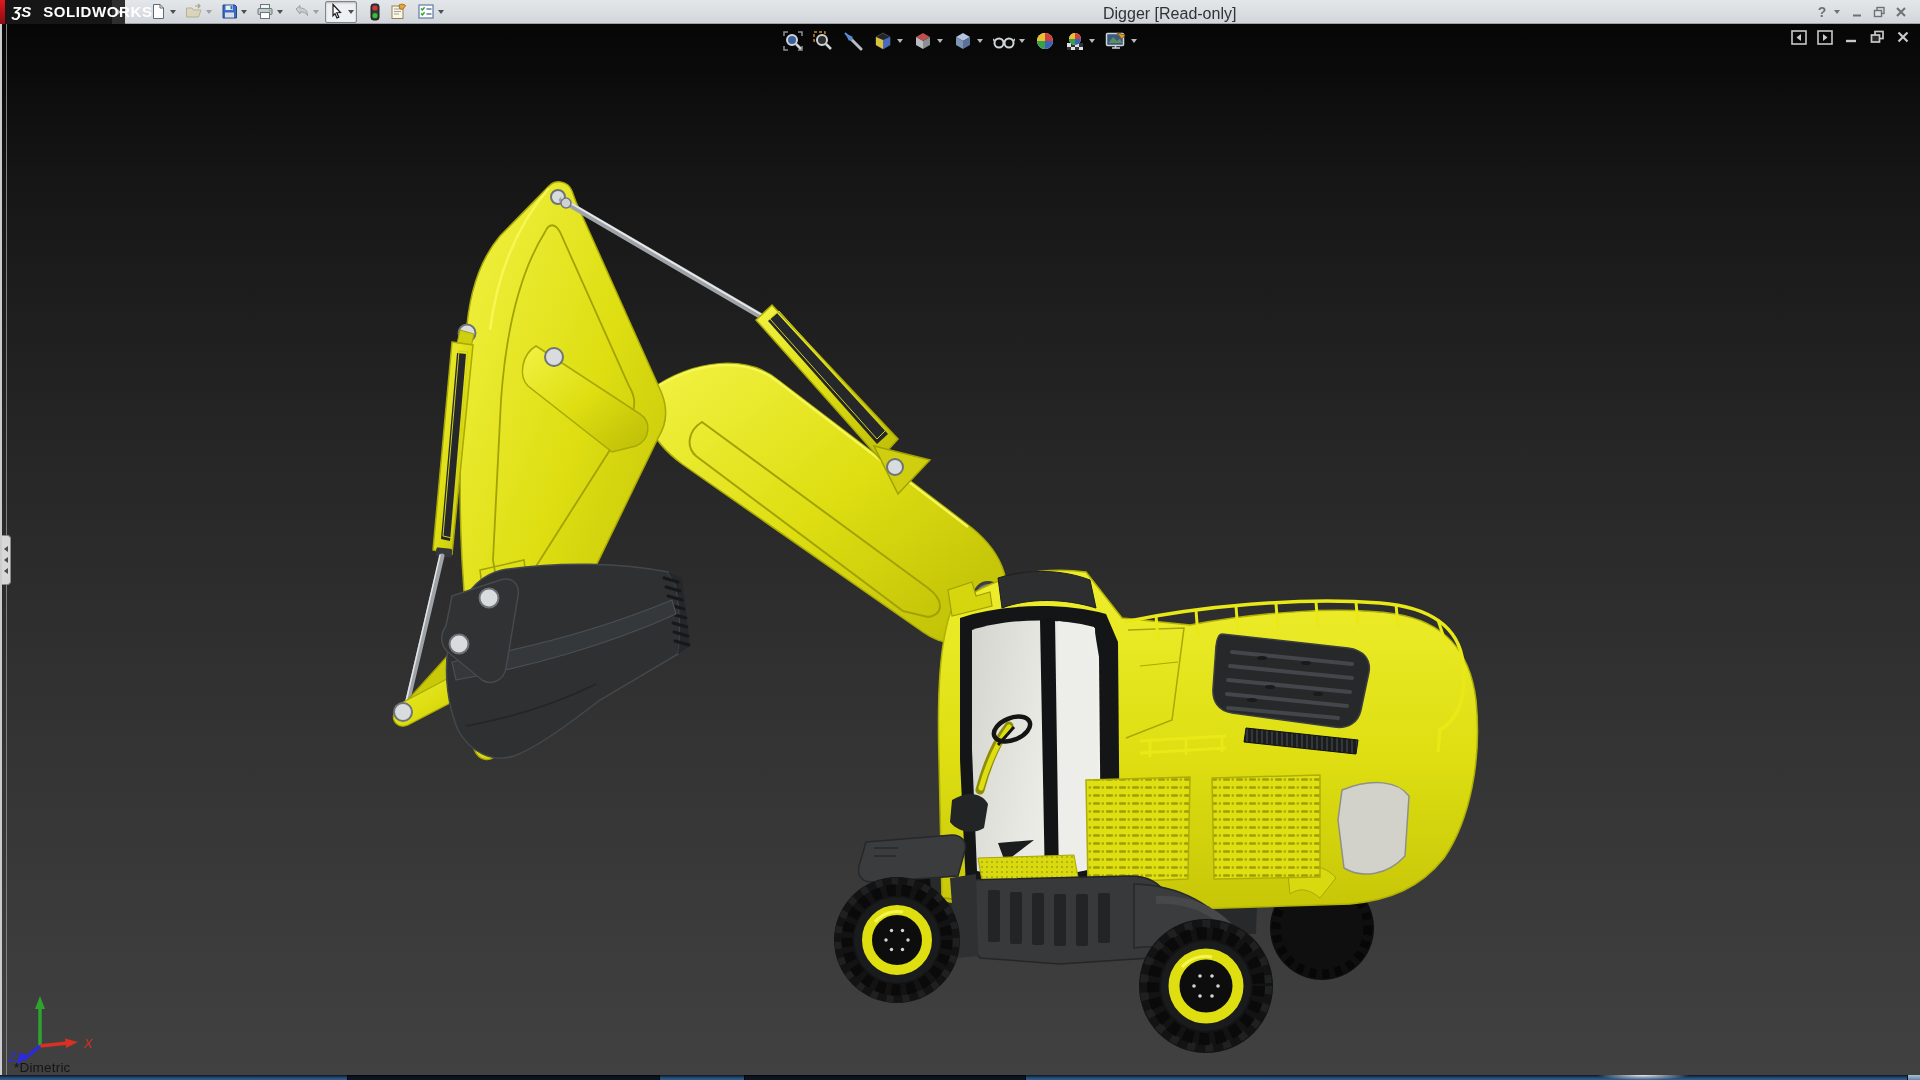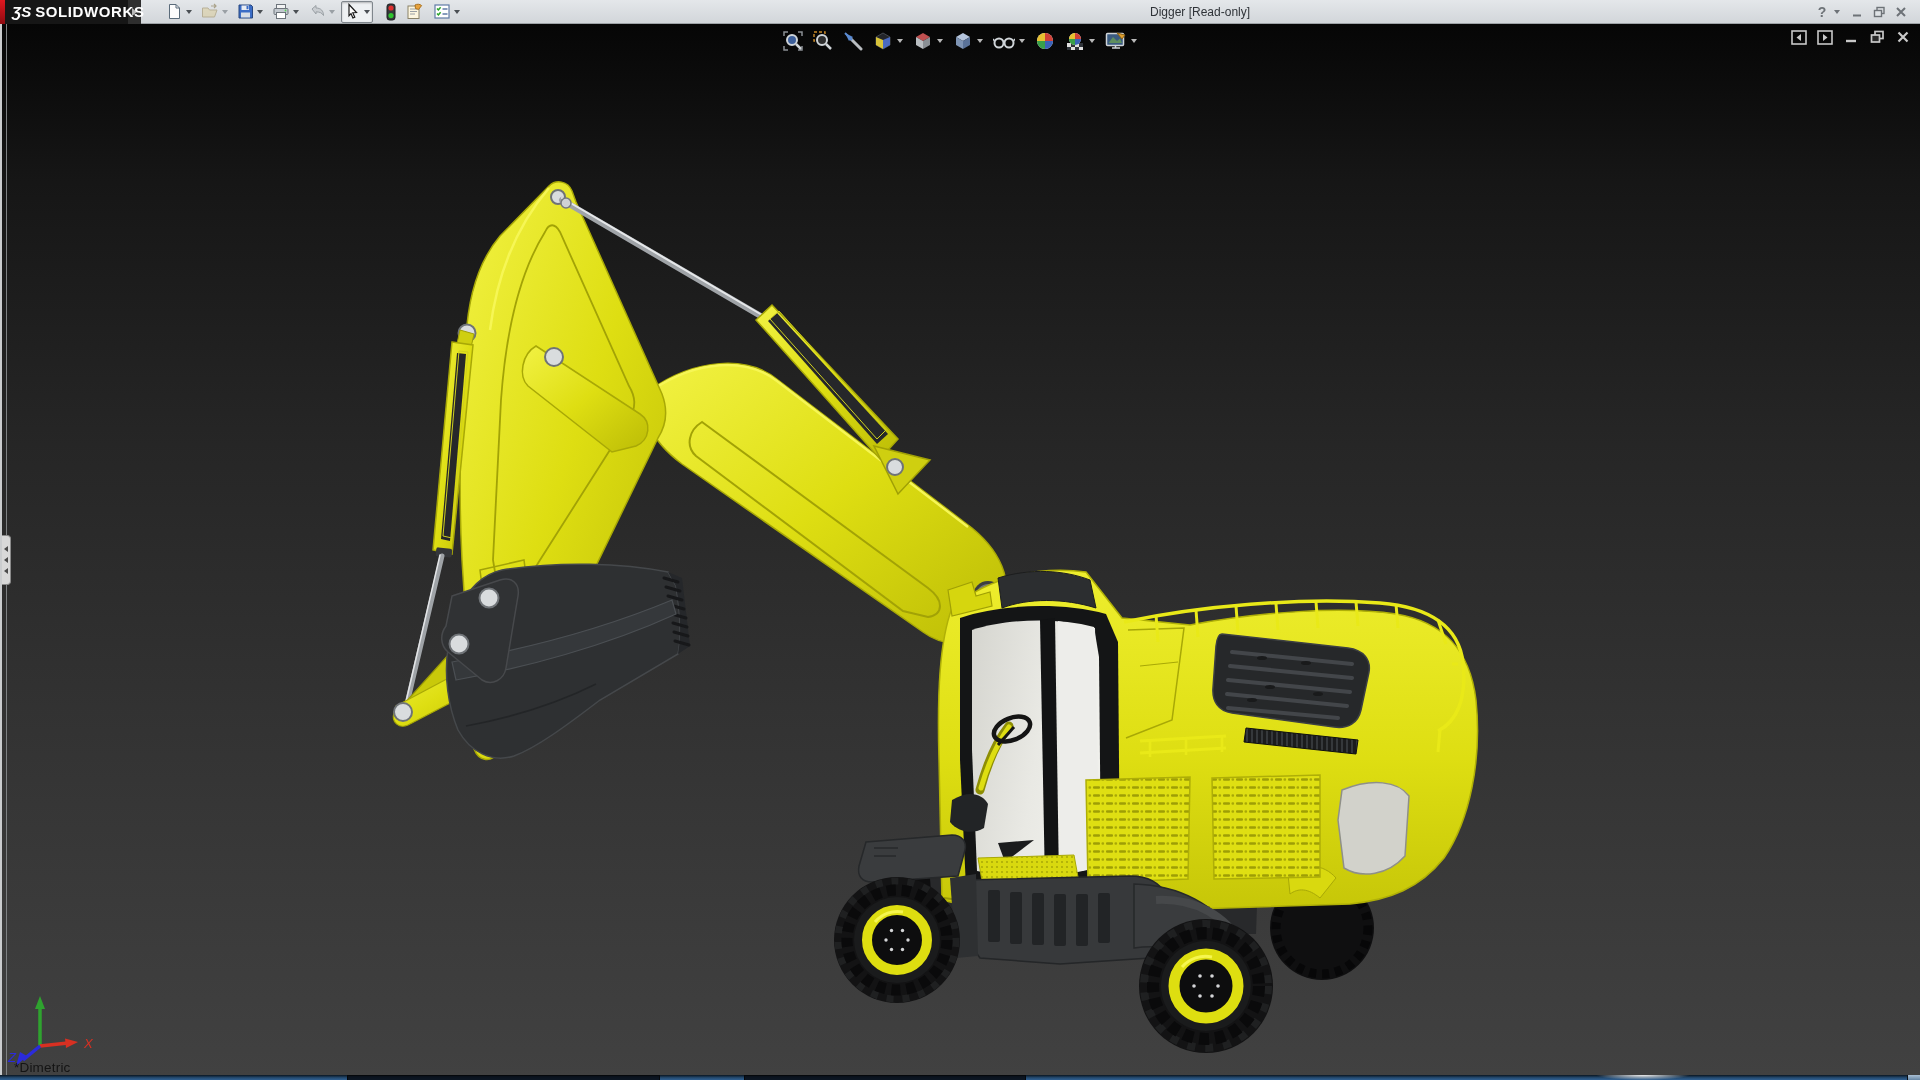--- a/index.html
+++ b/index.html
@@ -3,37 +3,37 @@
 <meta charset="utf-8">
 <style>
   * { margin:0; padding:0; box-sizing:border-box; }
   html,body { width:1920px; height:1080px; overflow:hidden; font-family:"Liberation Sans",sans-serif; background:#000; }
   .app { position:relative; width:1920px; height:1080px; }
 
   
   .titlebar { position:absolute; top:0; left:0; width:1920px; height:24px;
     background:linear-gradient(#e4e7ea,#d2d6da); border-bottom:1px solid #9ea3a7;
     display:flex; align-items:center; }
-  .logo-block { position:relative; width:128px; height:24px; background:#161616;
-    display:flex; align-items:center; flex-shrink:0; }
+  .logo-block { position:relative; width:112px; height:24px; background:#161616;
+    display:flex; align-items:center; flex-shrink:0;gap:8px; }
   .logo-red { position:absolute; left:0; top:0; width:5px; height:24px; background:linear-gradient(#e01820,#8e0a10); }
   .logo-mark { color:#fff; font-style:italic; font-weight:bold; font-size:15px; margin-left:12px; letter-spacing:0; }
   .logo-text { color:#fff; font-weight:bold; font-size:15px; letter-spacing:.6px; margin-left:4px; }
   .menu-flyout { width:13px; height:24px; background:#2e2e2e; display:flex; align-items:center; justify-content:center; flex-shrink:0; cursor:pointer; }
   .menu-flyout .tri-r { width:0; height:0; border-left:5px solid #b8b8b8; border-top:4px solid transparent; border-bottom:4px solid transparent; }
 
   .toolbar { display:flex; align-items:center; margin-left:22px; height:24px; }
   .tbtn { display:flex; align-items:center; height:22px; padding:0 2px; border:1px solid transparent; border-radius:2px; cursor:pointer; margin-right:3px; }
   .tbtn.pressed { background:#eef1f3; border-color:#7f868c; box-shadow:inset 0 1px 2px rgba(0,0,0,.25); }
   .tbtn svg { display:block; }
   .caret { width:0; height:0; border-top:4px solid #4a4f54; border-left:3.5px solid transparent; border-right:3.5px solid transparent; margin-left:3px; }
   .caret.dim { border-top-color:#9aa0a5; }
   .gap { width:6px; }
 
-  .window-title { position:absolute; left:1150px; top:5px; font-size:12px; color:#2f3338; white-space:nowrap; }
+  .window-title { position:absolute; left:1103px; top:5px; font-size:16px; color:#2f3338; white-space:nowrap; }
 
   .tb-controls { position:absolute; right:8px; top:0; height:24px; display:flex; align-items:center; }
   .tb-controls .wbtn { display:flex; align-items:center; justify-content:center; width:22px; height:22px; cursor:pointer; color:#6d7277; }
   .help-glyph { font-size:14px; font-weight:bold; color:#6d7277; }
   .tb-controls .caret { border-top-color:#6d7277; margin-left:1px; margin-right:6px; }
 
   
   .viewport { position:absolute; top:24px; left:0; width:1920px; height:1051px;
     background:linear-gradient(180deg,#060606 0%,#161616 15%,#262626 40%,#323232 65%,#3c3c3c 88%,#414141 100%); }
   .frame-line-a { position:absolute; left:0; top:0; width:2px; height:100%; background:#caccce; }

